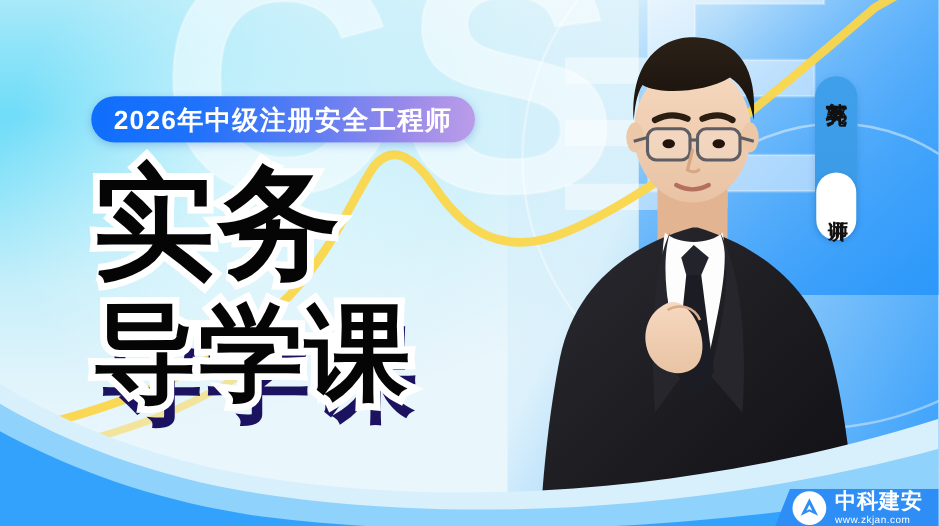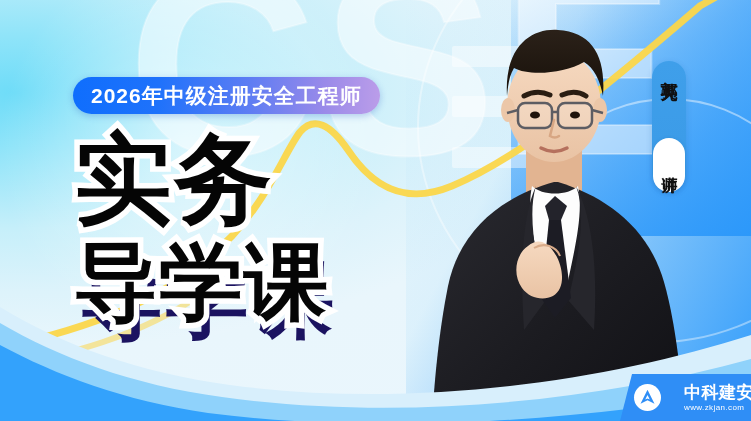--- a/index.html
+++ b/index.html
@@ -149,27 +149,26 @@
   }
   .nametag .role span{
     font-size:16px;font-weight:700;color:#111;line-height:1.05;
     writing-mode:vertical-rl;letter-spacing:1px;
     font-family:"Liberation Sans","DejaVu Sans",sans-serif;
   }
 
   
   .logo{
     position:absolute;right:0;bottom:0;
-    width:131px;height:47px;
+    width:131px;height:30px;
     display:flex;align-items:center;
     padding-left:14px;
     box-sizing:border-box;
     background:linear-gradient(100deg,#2f8ef6 0%,#2f8ef6 100%);
     clip-path:polygon(12px 0, 100% 0, 100% 100%, 0 100%);
-    gap:16px;
   }
   .logo-mark{
     width:27px;height:27px;border-radius:50%;
     background:#ffffff;flex:0 0 auto;
     display:flex;align-items:center;justify-content:center;
   }
   .logo-text{margin-left:7px;display:flex;flex-direction:column;justify-content:center;}
   .logo-cn{
     color:#ffffff;font-size:17px;font-weight:700;letter-spacing:.5px;line-height:1;
     font-family:"Liberation Sans","DejaVu Sans",sans-serif;white-space:nowrap;

